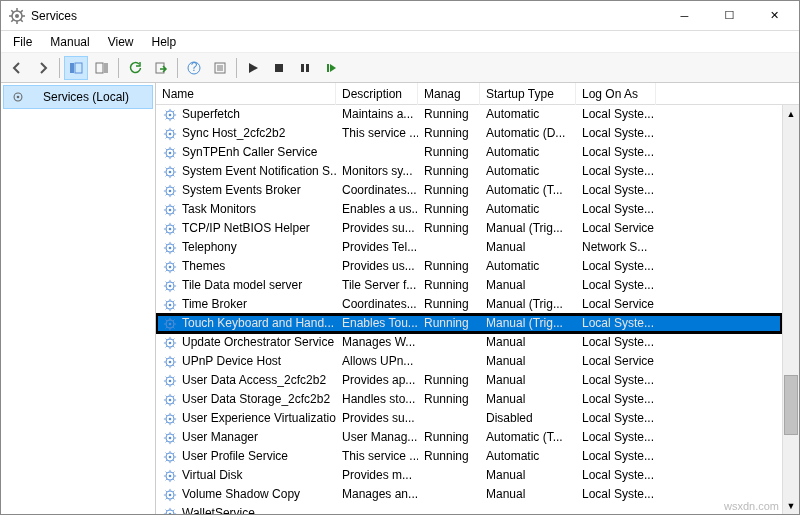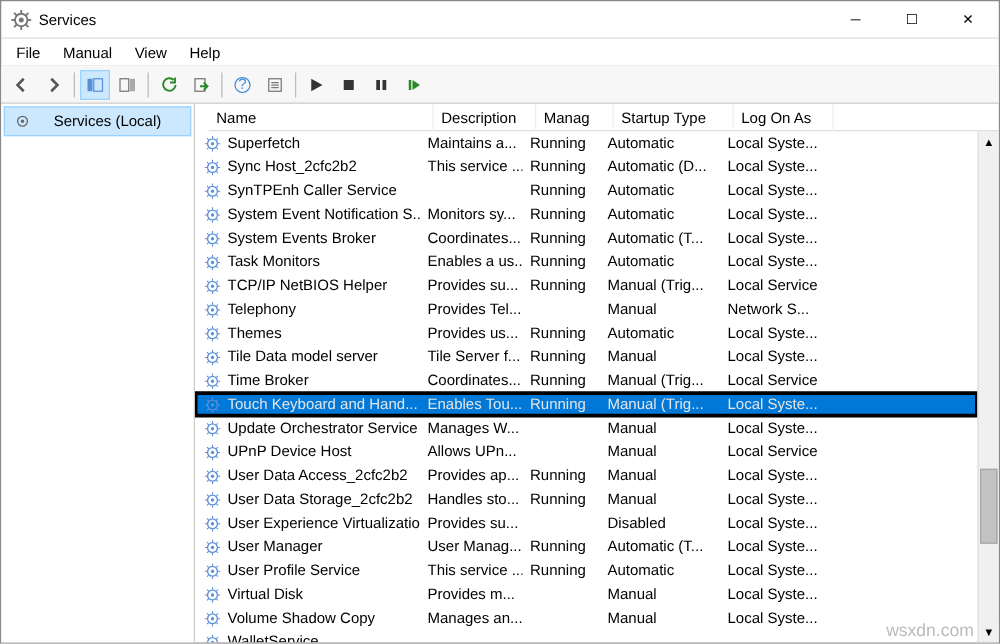--- a/index.html
+++ b/index.html
@@ -15,21 +15,21 @@
 
   .toolbar { height: 30px; display: flex; align-items: center; padding: 0 4px; gap: 2px; border-bottom: 1px solid #ccc; background: #f7f7f7; }
   .tbtn { width: 24px; height: 24px; display: flex; align-items: center; justify-content: center; border: 1px solid transparent; background: transparent; }
   .tsep { width: 1px; height: 20px; background: #bbb; margin: 0 2px; }
 
   .body { flex: 1; display: flex; overflow: hidden; }
   .leftpane { width: 155px; border-right: 1px solid #ccc; background: #fff; white-space: nowrap; }
   .leftpane .node { display: flex; align-items: center; gap: 17px; padding: 3px 6px; margin: 2px; background: #cce8ff; border: 1px solid #99d1ff; }
   .rightpane { flex: 1; position: relative; overflow: hidden; }
 
-  .listheader { position: absolute; top: 0; left: 11px; right: 0; height: 22px; display: flex; border-bottom: 1px solid #ddd; background: #fff; z-index: 2; }
+  .listheader { position: absolute; top: 0; left: 0; right: 0; height: 22px; display: flex; border-bottom: 1px solid #ddd; background: #fff; z-index: 2; }
   .colh { height: 22px; line-height: 22px; padding: 0 6px; border-right: 1px solid #eee; overflow: hidden; white-space: nowrap; font-weight: 400; }
 
   .listbody { position: absolute; top: 22px; left: 0; right: 17px; bottom: 0; overflow: hidden; }
   .row { display: flex; height: 19px; align-items: center; }
   .row.selected { background: #0078d7; color: #e5e5e5; }
   .row.highlighted { outline: 3px solid #000; outline-offset: -2px; }
   .cell { height: 19px; line-height: 19px; padding: 0 6px; overflow: hidden; white-space: nowrap; }
   .namecell { display: flex; align-items: center; gap: 4px; }
   .svc-icon { width: 16px; height: 16px; display: inline-flex; align-items: center; justify-content: center; flex-shrink: 0; }
 
@@ -526,17 +526,17 @@
             <div class="cell c-logon"></div>
           </div>
         </div>
 
       <div class="scrollbar-v">
         <div class="scroll-btn up">▲</div>
         <div class="scroll-thumb" style="top:270px;height:60px;"></div>
         <div class="scroll-btn down">▼</div>
       </div>
 
-      <div style="position:absolute;bottom:2px;right:20px;font-size:14px;color:#bbb;">wsxdn.com</div>
+      <div style="position:absolute;bottom:2px;right:20px;font-size:11px;color:#bbb;">wsxdn.com</div>
     </div>
   </div>
 
 </div>
 
 </body></html>

